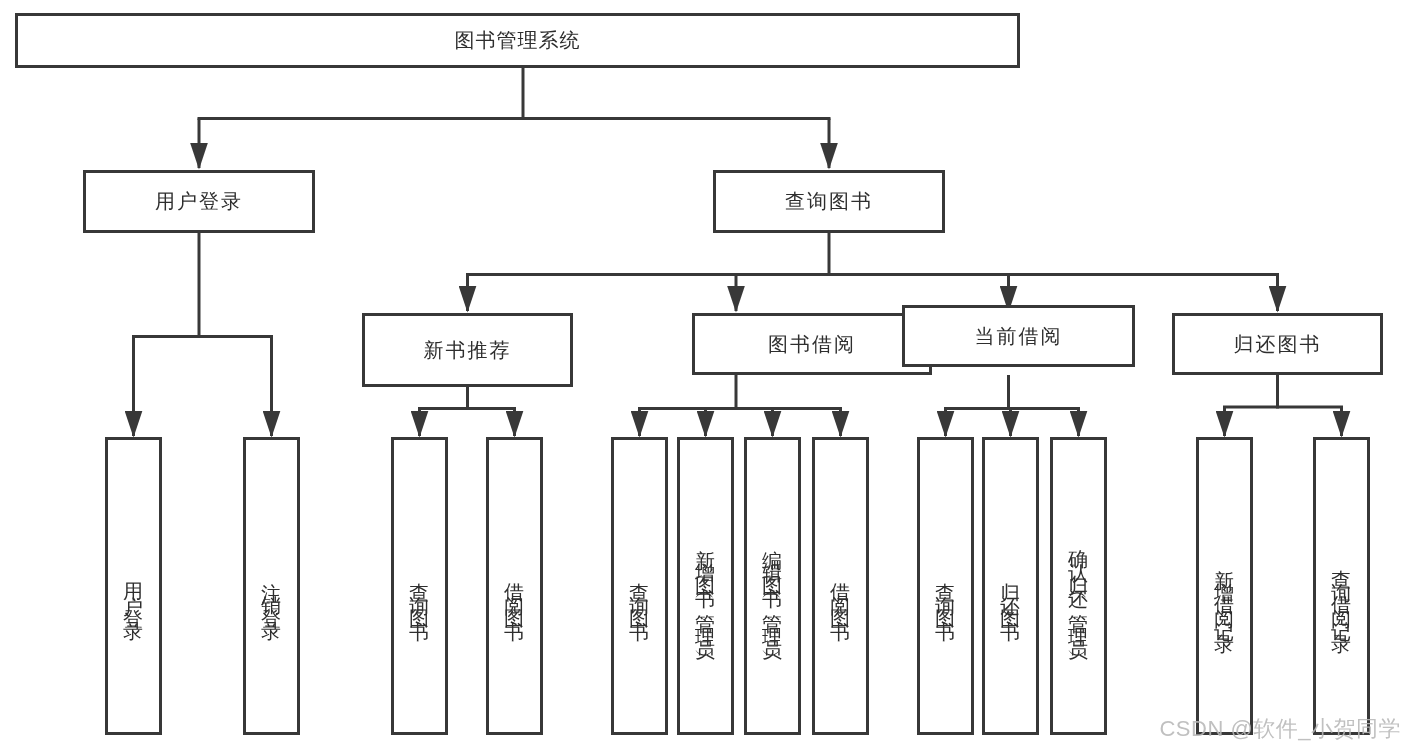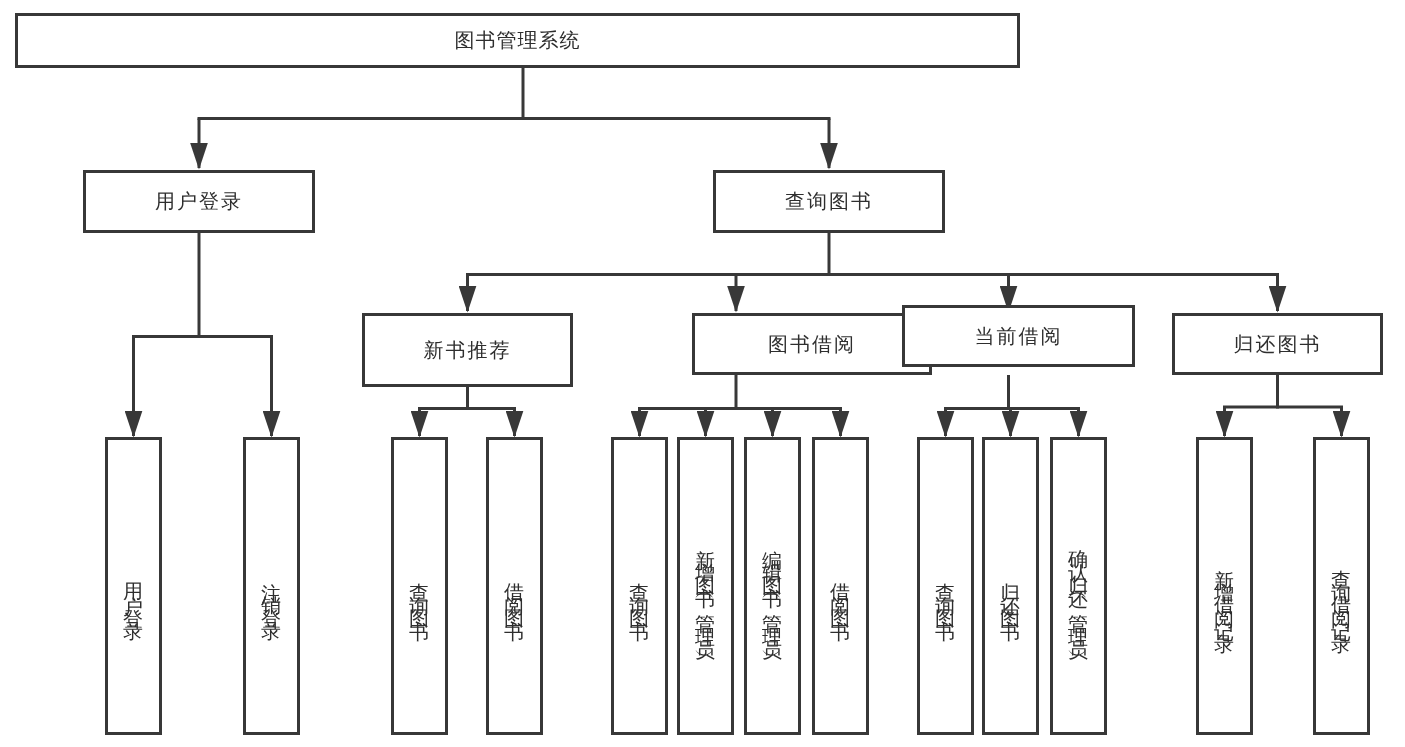--- a/index.html
+++ b/index.html
@@ -157,13 +157,14 @@
     <span>确认归还（管理员）</span>
   </div>
 
   <div class="box vbox" style="left:1196px;top:437px;width:57px;height:298px;">
     <span>新增借阅记录</span>
   </div>
   <div class="box vbox" style="left:1313px;top:437px;width:57px;height:298px;">
     <span>查询借阅记录</span>
   </div>
 
+  <div class="watermark">CSDN @软件_小贺同学</div>
 </div>
 
 </body></html>

